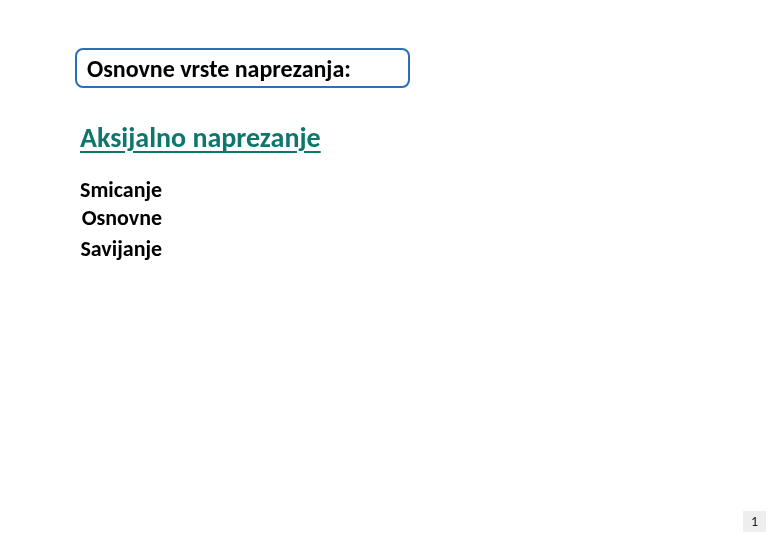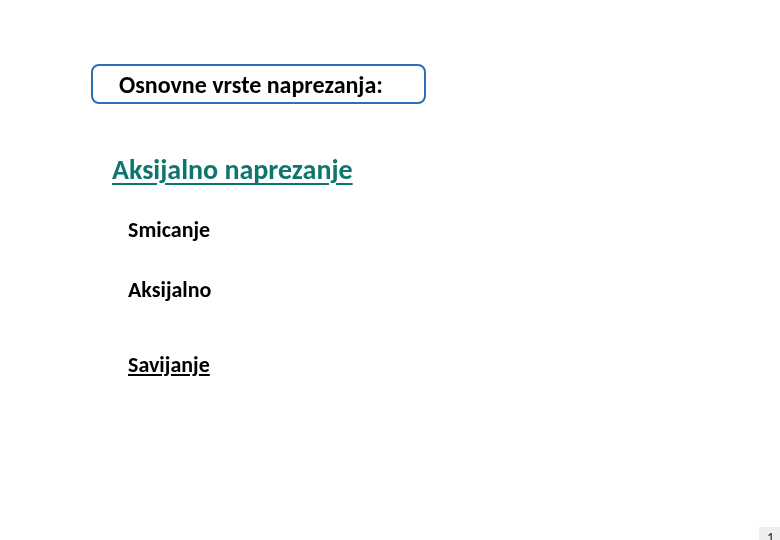--- a/index.html
+++ b/index.html
@@ -1,17 +1,17 @@
 <!DOCTYPE html>
 <html><head>
   <meta charset="utf-8">
   <style>
     * {
       margin: 0;
-      padding: 16px;
+      padding: 0;
       box-sizing: border-box;
     }
     html, body {
       width: 780px;
       height: 540px;
       background: #ffffff;
       font-family: Calibri, "Segoe UI", Arial, sans-serif;
       position: relative;
       overflow: hidden;
     }
@@ -39,32 +39,32 @@
       left: 80px;
       font-size: 28px;
       font-weight: bold;
       color: #0f766e;
       text-decoration: underline;
       text-decoration-thickness: 2px;
       text-underline-offset: 4px;
     }
     .list-block {
       position: absolute;
-      top: 168px;
+      top: 176px;
       left: 80px;
+      text-align: right;
     }
     .list-item {
       font-size: 22px;
       font-weight: bold;
       color: #000000;
       line-height: 1.25;
     }
     .list-item.spaced {
-      margin-top: 16px;
-      text-decoration: underline;
+      margin-top: 4px;
     }
     .page-number {
       position: absolute;
       bottom: 8px;
       right: 14px;
       font-size: 14px;
       color: #222222;
       background: #eeeeee;
       padding: 2px 8px;
     }
@@ -73,17 +73,17 @@
 <body>
 
 <div class="title-box">
   <span class="title-text">Osnovne vrste naprezanja:</span>
 </div>
 
 <div class="heading-text">Aksijalno naprezanje</div>
 
 <div class="list-block">
   <div class="list-item">Smicanje</div>
-  <div class="list-item">Aksijalno</div>
+  <div class="list-item">Osnovne</div>
   <div class="list-item spaced">Savijanje</div>
 </div>
 
 <div class="page-number">1</div>
 
 </body></html>

